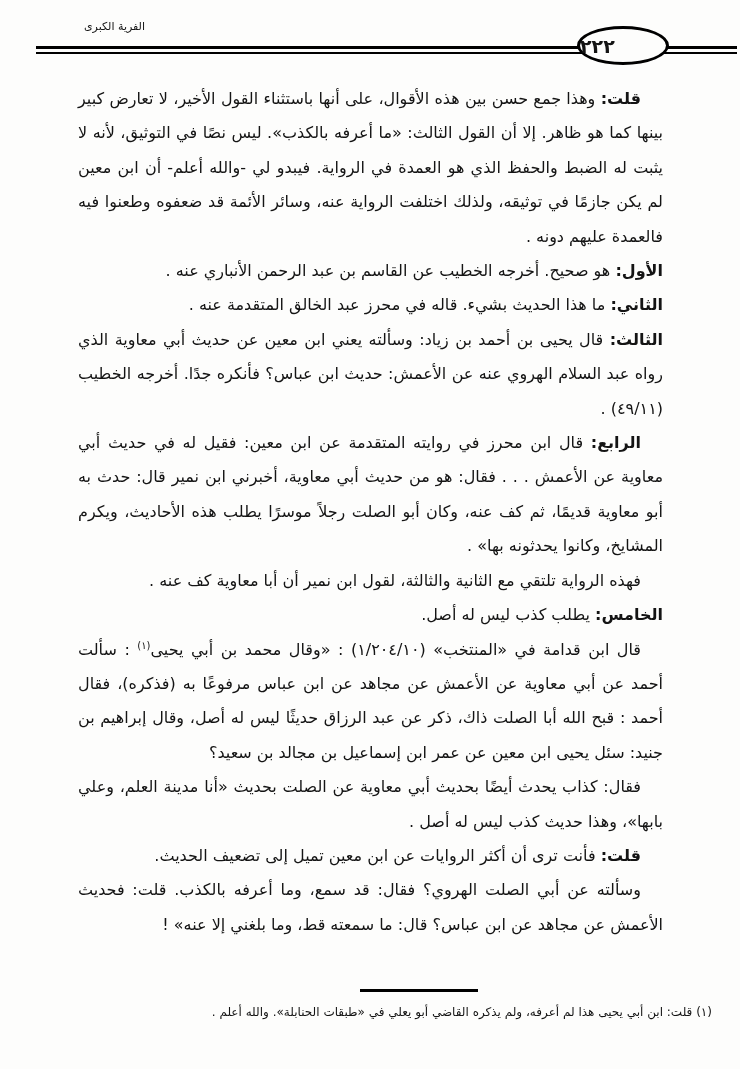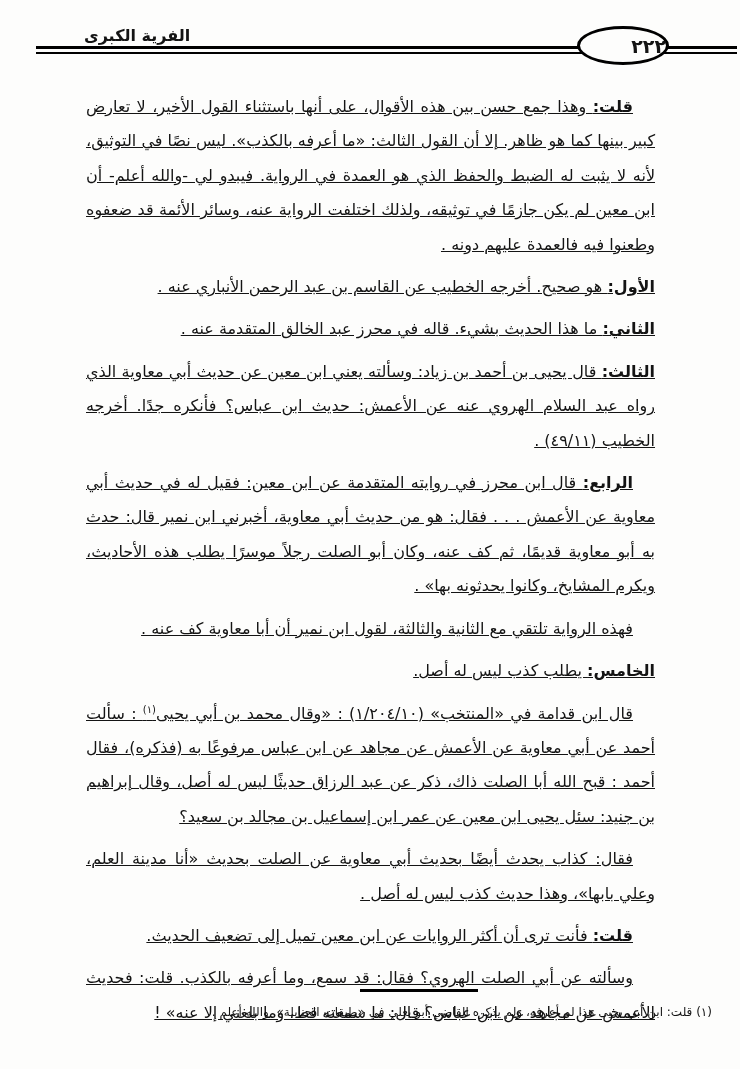--- a/index.html
+++ b/index.html
@@ -9,53 +9,52 @@
     margin:0 auto;
     background:#fdfdfc;
     font-family:"DejaVu Sans",sans-serif;
     color:#141414;
     overflow:hidden;
   }
   
   .header-title{
     position:absolute;
     left:84px;top:20px;
-    font-size:16px;font-weight:bold;
+    font-size:11px;font-weight:normal;
     direction:rtl;
     letter-spacing:.5px;
-    margin-top:6px;
   }
   .header-rule{
     position:absolute;
     left:36px;right:3px;top:46px;
     height:3px;
     border-top:3px solid #000;
     border-bottom:2px solid #000;
   }
   .page-badge{
     position:absolute;
     left:577px;top:26px;
     width:86px;height:33px;
     background:#fdfdfc;
     border:3px solid #000;
     border-radius:50%;
-    display:flex;align-items:center;justify-content:flex-end;
+    display:flex;align-items:center;justify-content:flex-start;
     font-size:19px;font-weight:bold;
     z-index:2;
   }
   
   .body-text{
     position:absolute;
     top:82px;left:78px;width:585px;
     direction:rtl;
     text-align:justify;
     font-size:16px;
     line-height:34.4px;
   }
-  .body-text p{margin:8px;padding:0;text-decoration:underline;}
+  .body-text p{margin:0;padding:0;}
   .body-text p.ind{text-indent:22px;}
   .lead{font-weight:bold;}
   sup.fn-ref{
     font-size:10px;
     line-height:0;
     vertical-align:super;
   }
   
   .footnote-separator{
     position:absolute;

